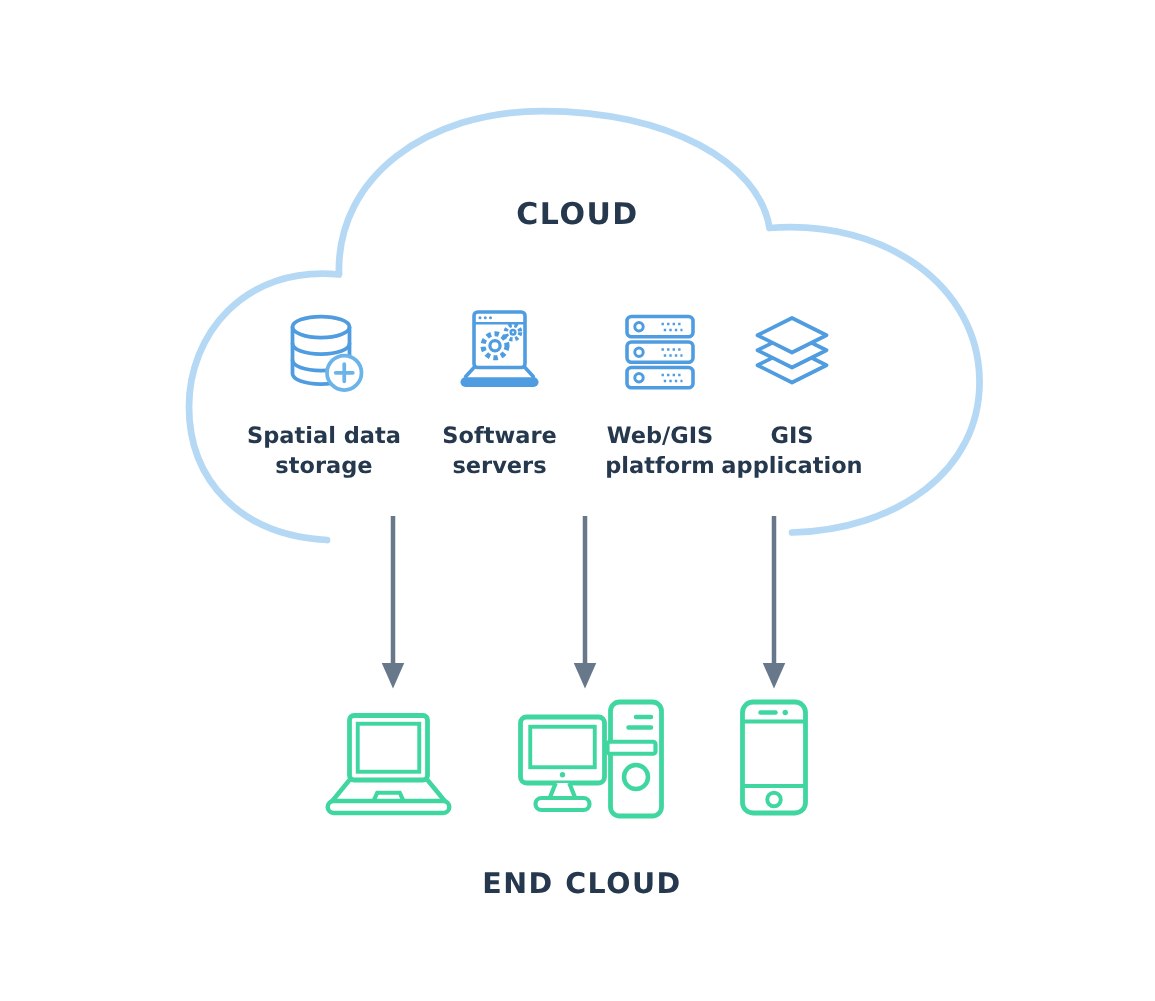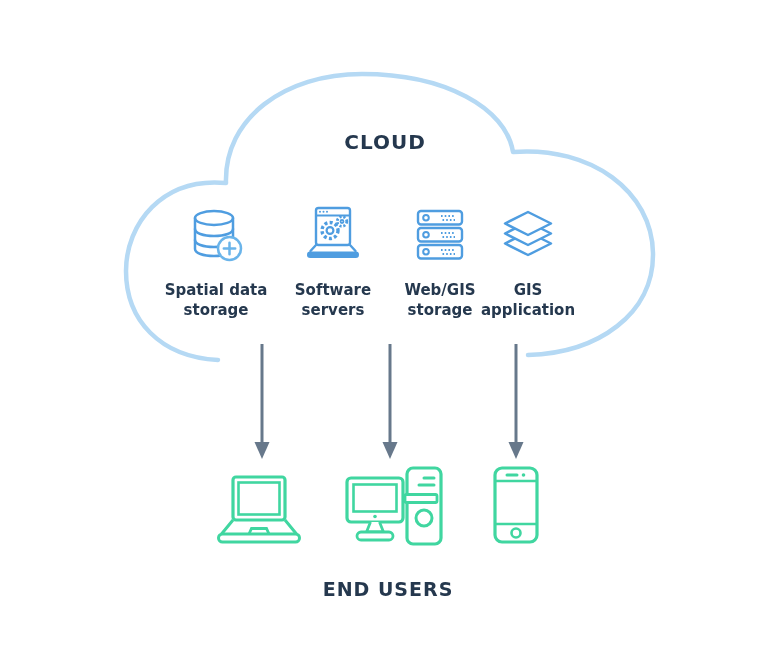--- a/index.html
+++ b/index.html
@@ -154,21 +154,21 @@
           <circle cx="16" cy="29.8" r="2.8" stroke="#4f9de0" stroke-width="2"></circle>
           <circle cx="16" cy="46.8" r="2.8" stroke="#4f9de0" stroke-width="2"></circle>
           <path d="M31 11 H45" stroke="#4f9de0" stroke-width="1.8" stroke-dasharray="1.6 2.1"></path>
           <path d="M32.5 15 H45" stroke="#4f9de0" stroke-width="1.8" stroke-dasharray="1.6 2.1"></path>
           <path d="M31 28 H45" stroke="#4f9de0" stroke-width="1.8" stroke-dasharray="1.6 2.1"></path>
           <path d="M32.5 32 H45" stroke="#4f9de0" stroke-width="1.8" stroke-dasharray="1.6 2.1"></path>
           <path d="M31 45 H45" stroke="#4f9de0" stroke-width="1.8" stroke-dasharray="1.6 2.1"></path>
           <path d="M32.5 49 H45" stroke="#4f9de0" stroke-width="1.8" stroke-dasharray="1.6 2.1"></path>
         </svg>
       </div>
-      <div class="comp-label">Web/GIS storage</div>
+      <div class="comp-label">Web/GIS platform</div>
     </div>
 
     <div class="component comp-3">
       <div class="icon-box">
         <svg width="62" height="60" viewBox="0 0 62 60" fill="none">
           <polygon points="31,27 54,38.5 31,50 8,38.5" fill="#ffffff" stroke="#4f9de0" stroke-width="2.5" stroke-linejoin="round"></polygon>
           <polygon points="31,17 54,28.5 31,40 8,28.5" fill="#ffffff" stroke="#4f9de0" stroke-width="2.5" stroke-linejoin="round"></polygon>
           <polygon points="31,7 54,18.5 31,30 8,18.5" fill="#ffffff" stroke="#4f9de0" stroke-width="2.5" stroke-linejoin="round"></polygon>
         </svg>
       </div>
@@ -218,15 +218,15 @@
     <svg width="46" height="78" viewBox="0 0 46 78" fill="none">
       <rect x="2" y="2" width="42" height="74" rx="7" stroke="#40d6a0" stroke-width="3.2"></rect>
       <path d="M14 9 H24" stroke="#40d6a0" stroke-width="3" stroke-linecap="round"></path>
       <circle cx="30.5" cy="9" r="1.8" fill="#40d6a0"></circle>
       <path d="M2 15 H44" stroke="#40d6a0" stroke-width="2.6"></path>
       <path d="M2 58 H44" stroke="#40d6a0" stroke-width="2.6"></path>
       <circle cx="23" cy="67" r="4.5" stroke="#40d6a0" stroke-width="2.6"></circle>
     </svg>
   </div>
 
-  <div class="end-users-title">END USERS</div>
+  <div class="end-users-title">END CLOUD</div>
 
 </div>
 
 </body></html>

